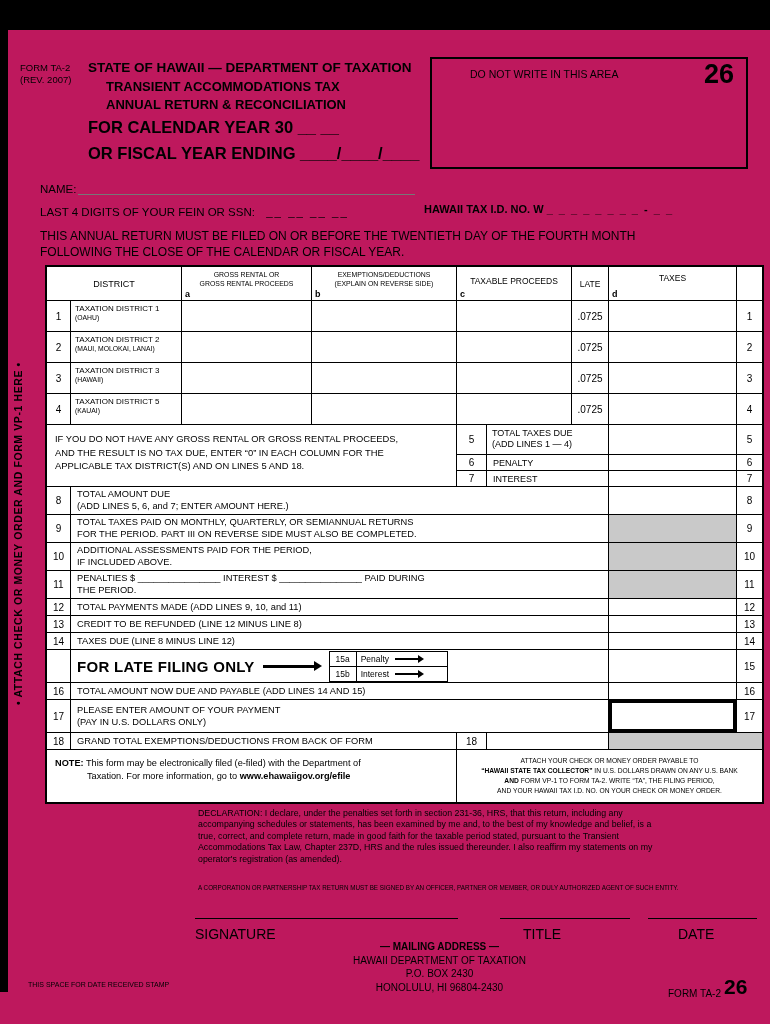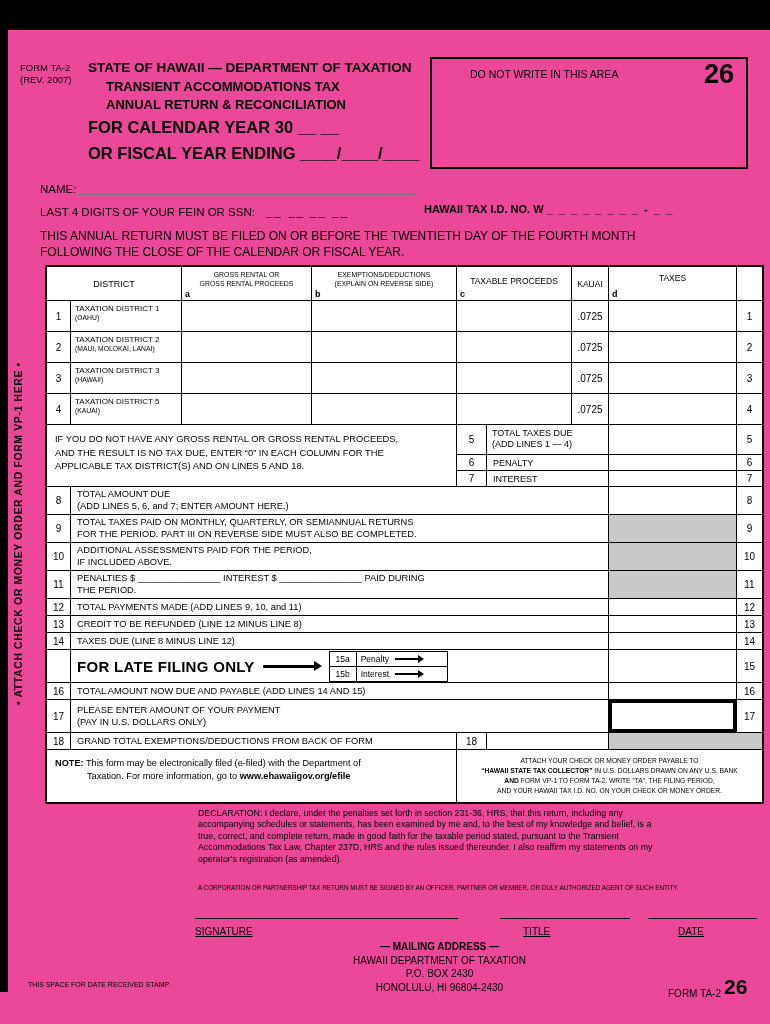--- a/index.html
+++ b/index.html
@@ -1,16 +1,16 @@
 <!DOCTYPE html>
 <html><head>
 <meta charset="utf-8">
 <style>
   html,body{margin:0;padding:0;background:#888;}
-  .page{position:relative;width:770px;height:1024px;background:#ec4899;font-family:"Liberation Sans",sans-serif;color:#000;overflow:hidden;margin:0 auto;}
+  .page{position:relative;width:770px;height:1024px;background:#be185d;font-family:"Liberation Sans",sans-serif;color:#000;overflow:hidden;margin:0 auto;}
   .b{font-weight:bold;}
 
   .top-bar{position:absolute;left:0;top:0;width:770px;height:30px;background:#000;}
   .left-bar{position:absolute;left:0;top:0;width:8px;height:992px;background:#000;}
 
   .form-id{position:absolute;left:20px;top:62px;font-size:9.5px;line-height:12px;}
   .dept-line{position:absolute;left:88px;top:60px;font-size:13.5px;font-weight:bold;}
   .title1{position:absolute;left:106px;top:79px;font-size:13px;font-weight:bold;}
   .title2{position:absolute;left:106px;top:97px;font-size:13px;font-weight:bold;}
   .cal-line{position:absolute;left:88px;top:118px;font-size:16.5px;font-weight:bold;}
@@ -66,21 +66,21 @@
   .sarrow{position:relative;background:#000;height:2px;width:24px;margin-left:6px;}
   .sarrow::after{content:"";position:absolute;right:-5px;top:50%;transform:translateY(-50%);border-left:6px solid #000;border-top:4px solid transparent;border-bottom:4px solid transparent;}
   .heavy{box-shadow:inset 0 0 0 3px #000;}
   .notecell2{padding:7px 6px 0 8px;font-size:9.2px;line-height:12.5px;}
   .indent{padding-left:32px;}
   .attach{display:flex;flex-direction:column;justify-content:center;text-align:center;font-size:6.7px;line-height:9.8px;padding:2px;}
 
   .decl{position:absolute;left:198px;top:808px;width:455px;font-size:8.8px;line-height:11.4px;text-align:left;}
   .corp-note{position:absolute;left:198px;top:884px;font-size:6.3px;}
   .sig-line{position:absolute;border-top:1px solid #000;height:0;}
-  .sig-label{position:absolute;font-size:10px;text-decoration:underline;}
+  .sig-label{position:absolute;font-size:14px;}
   .mailing{position:absolute;left:317px;top:940px;width:245px;text-align:center;font-size:10px;line-height:13.5px;}
   .stamp-note{position:absolute;left:28px;top:981px;font-size:7px;}
   .form-ref{position:absolute;left:668px;top:988px;font-size:10px;}
   .page-num-bottom{position:absolute;left:724px;top:975px;font-size:21px;font-weight:bold;}
 </style>
 </head>
 <body>
 
 <div class="page">
 
@@ -142,21 +142,21 @@
       </div>
       <div class="c w-b">
         <div class="hdr2"><span>EXEMPTIONS/DEDUCTIONS</span><br><span>(EXPLAIN ON REVERSE SIDE)</span></div>
         <span class="letter">b</span>
       </div>
       <div class="c w-c">
         <div class="hdr1">TAXABLE PROCEEDS</div>
         <span class="letter">c</span>
       </div>
       <div class="c w-rate cc">
-          <span style="font-size:8.5px">KAUAI</span>
+          <span style="font-size:8.5px">LATE</span>
         </div>
       <div class="c w-d">
         <div class="hdr1" style="padding-top:6px">TAXES</div>
         <span class="letter">d</span>
       </div>
       <div class="c w-numR noR"></div>
     </div>
 
     <div class="trow h31">
       <div class="c cc w-numL rownum">

